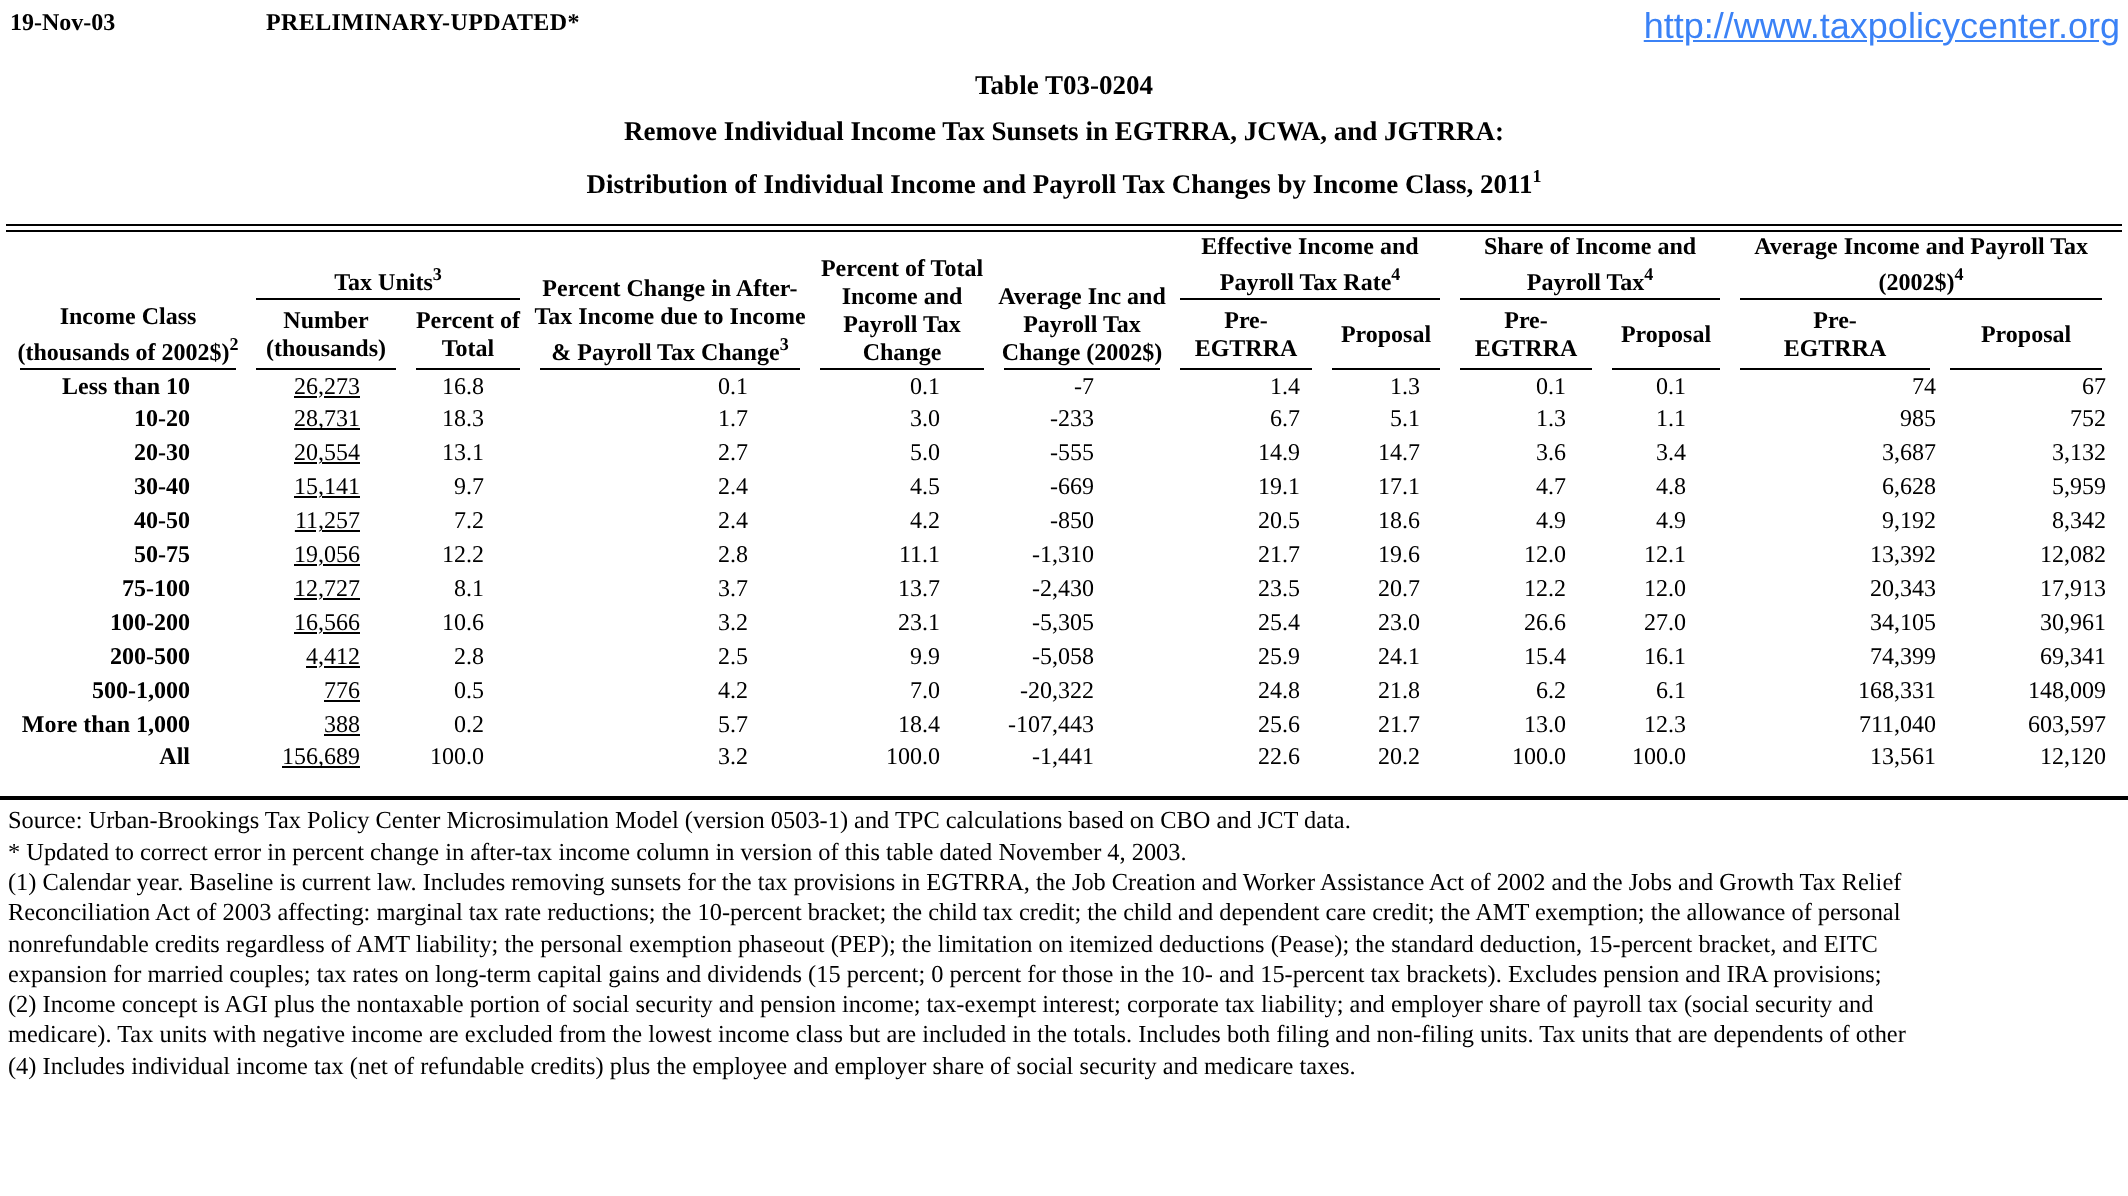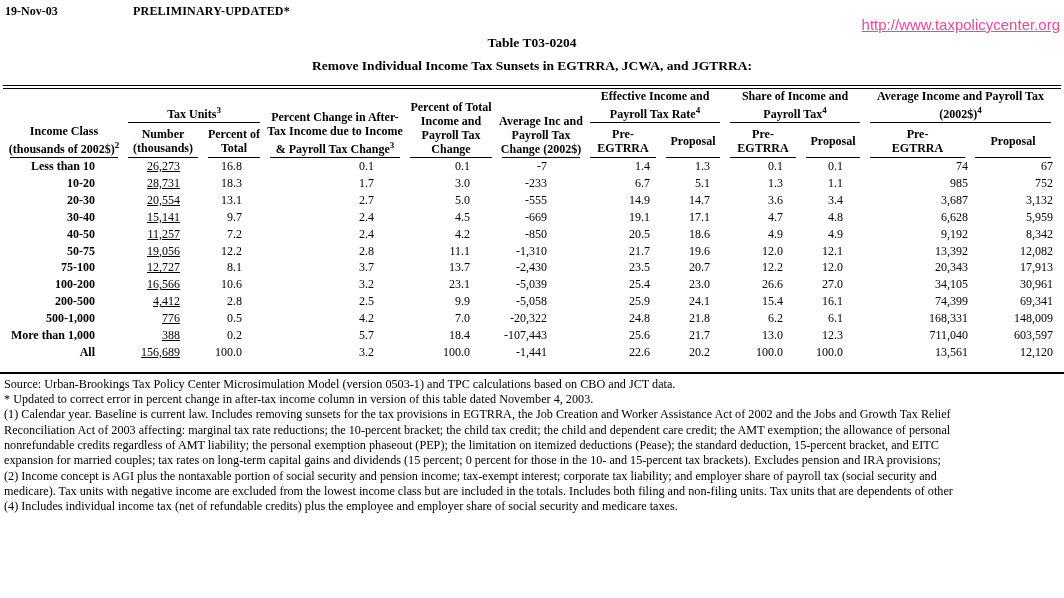--- a/index.html
+++ b/index.html
@@ -10,21 +10,21 @@
     position: relative;
   }
 
   
   .topbar { position: relative; height: 22px; }
   .doc-date { position: absolute; left: 5px; top: 4px; font-size: 12px; font-weight: bold; }
   .doc-status { position: absolute; left: 133px; top: 4px; font-size: 12px; font-weight: bold; letter-spacing: .2px; }
   .doc-link {
     position: absolute; right: 4px; top: 3px;
     font-family: "Liberation Sans", "DejaVu Sans", sans-serif;
-    font-size: 15px; color: #ec4899; text-decoration: underline; margin-top: 13px;
+    font-size: 18px; color: #3b82f6; text-decoration: underline;
   }
 
   
   .titles { text-align: center; margin-top: 9px; }
   .titles div { font-weight: bold; font-size: 13.5px; line-height: 23px; }
   .titles sup { font-size: 9px; font-weight: bold; }
 
   
   .double-rule { margin: 8px 3px 0 3px; height: 4px; border-top: 1px solid #000; border-bottom: 1px solid #000; }
   .bottom-rule { margin: 11px 0 0 0; border-top: 2px solid #000; }
@@ -68,20 +68,21 @@
 
 <div class="topbar">
   <span class="doc-date">19-Nov-03</span>
   <span class="doc-status">PRELIMINARY-UPDATED*</span>
   <a class="doc-link" href="#">http://www.taxpolicycenter.org</a>
 </div>
 
 <div class="titles">
   <div>Table T03-0204</div>
   <div>Remove Individual Income Tax Sunsets in EGTRRA, JCWA, and JGTRRA:</div>
+  <div><span>Distribution of Individual Income and Payroll Tax Changes by Income Class, 2011</span><sup>1</sup></div>
 </div>
 
 <div class="double-rule"></div>
 
 <table class="data">
   <colgroup>
     <col style="width:118px">
       <col style="width:80px">
       <col style="width:62px">
     <col style="width:140px">
@@ -214,21 +215,21 @@
         <td>12.0</td>
         <td>20,343</td>
         <td>17,913</td>
       </tr>
       <tr>
         <td class="rowlabel">100-200</td>
         <td>16,566</td>
         <td>10.6</td>
         <td>3.2</td>
         <td>23.1</td>
-        <td>-5,039</td>
+        <td>-5,305</td>
         <td>25.4</td>
         <td>23.0</td>
         <td>26.6</td>
         <td>27.0</td>
         <td>34,105</td>
         <td>30,961</td>
       </tr>
       <tr>
         <td class="rowlabel">200-500</td>
         <td>4,412</td>

